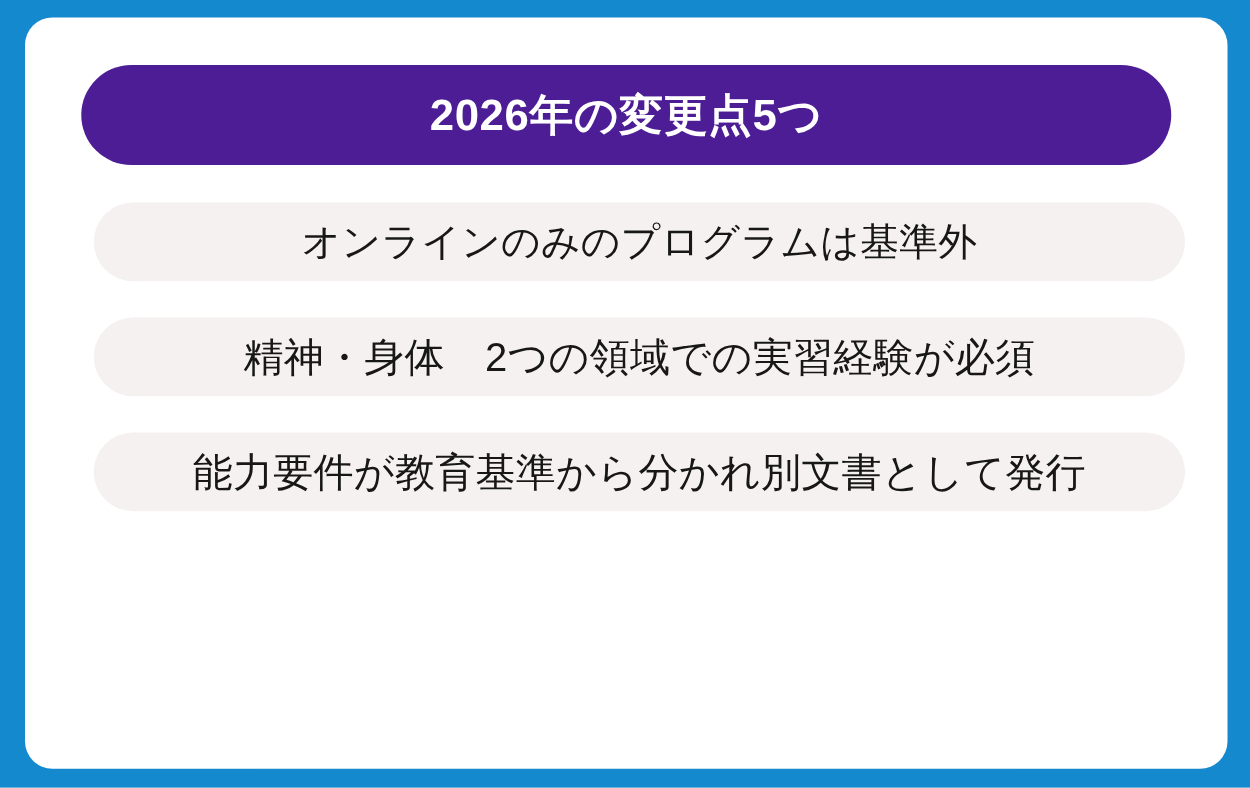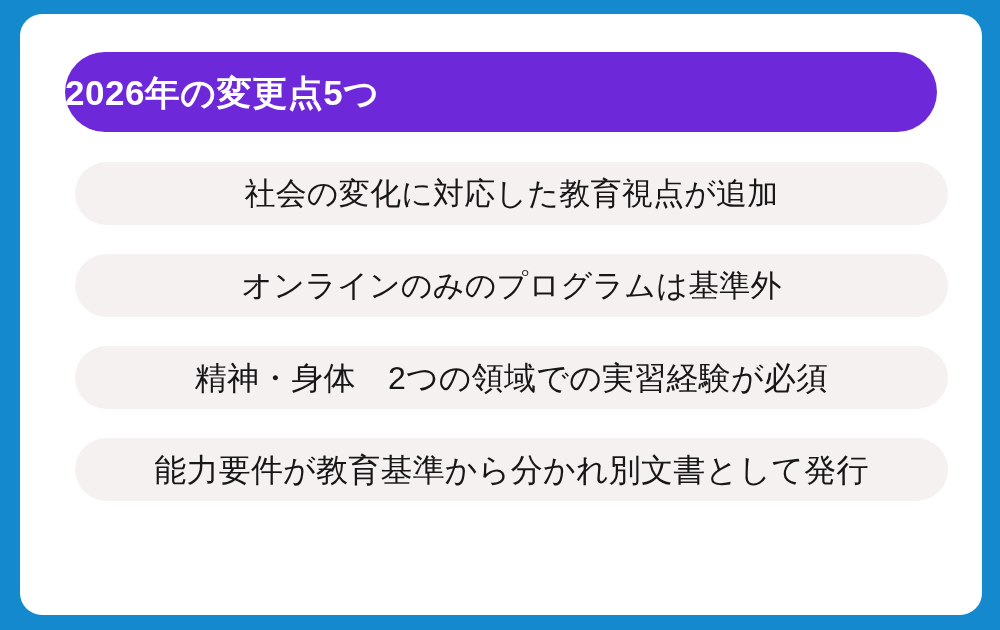--- a/index.html
+++ b/index.html
@@ -34,24 +34,25 @@
     box-sizing: border-box;
     overflow: hidden;
   }
 
   .title-banner {
     position: absolute;
     left: 45px;
     top: 38px;
     width: 872px;
     height: 80px;
-    background: #6d28d9;
+    background: #4c1d95;
     border-radius: 40px;
     display: flex;
     align-items: center;
+    justify-content: center;
     box-sizing: border-box;
   }
 
   .title-text {
     color: #ffffff;
     font-size: 35px;
     font-weight: bold;
     letter-spacing: 0.5px;
     line-height: 1;
     text-align: center;
@@ -101,23 +102,20 @@
 
 <div id="infographic-root">
   <div class="card">
 
     <div class="title-banner">
       <div class="title-text">2026年の変更点5つ</div>
     </div>
 
     <div class="rows">
 
-      <div class="row">
-        <span class="row-text">社会の変化に対応した教育視点が追加</span>
-      </div>
 
 
       <div class="row">
         <span class="row-text">オンラインのみのプログラムは基準外</span>
       </div>
 
       <div class="row small">
         <span class="row-text">精神・身体　2つの領域での実習経験が必須</span>
       </div>
 

